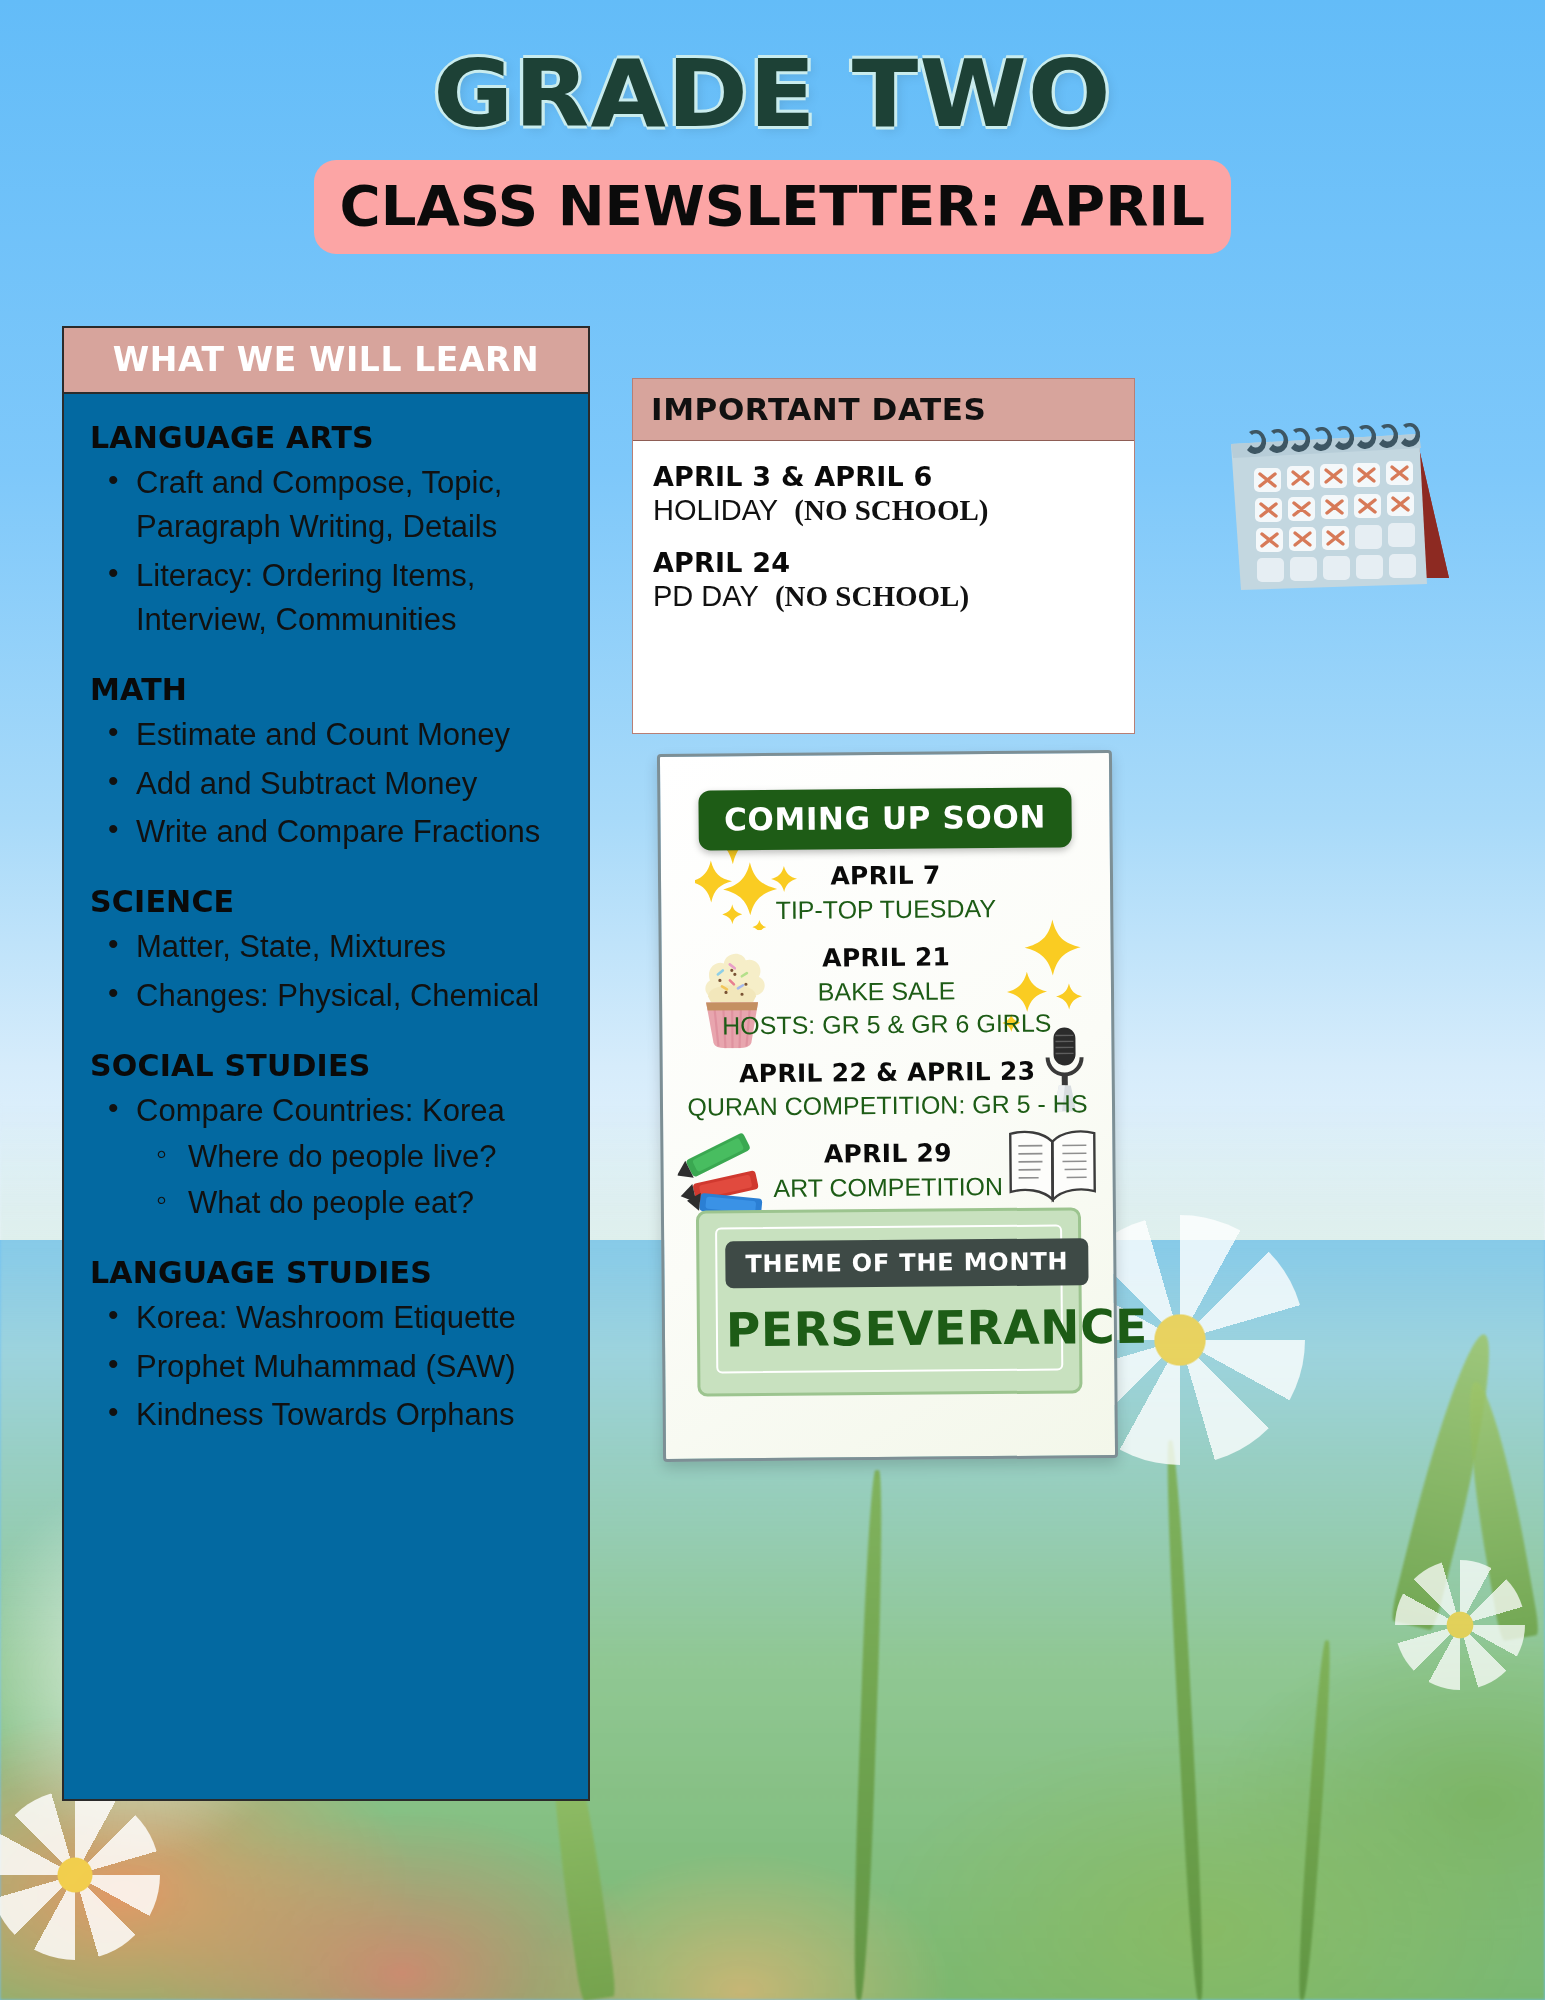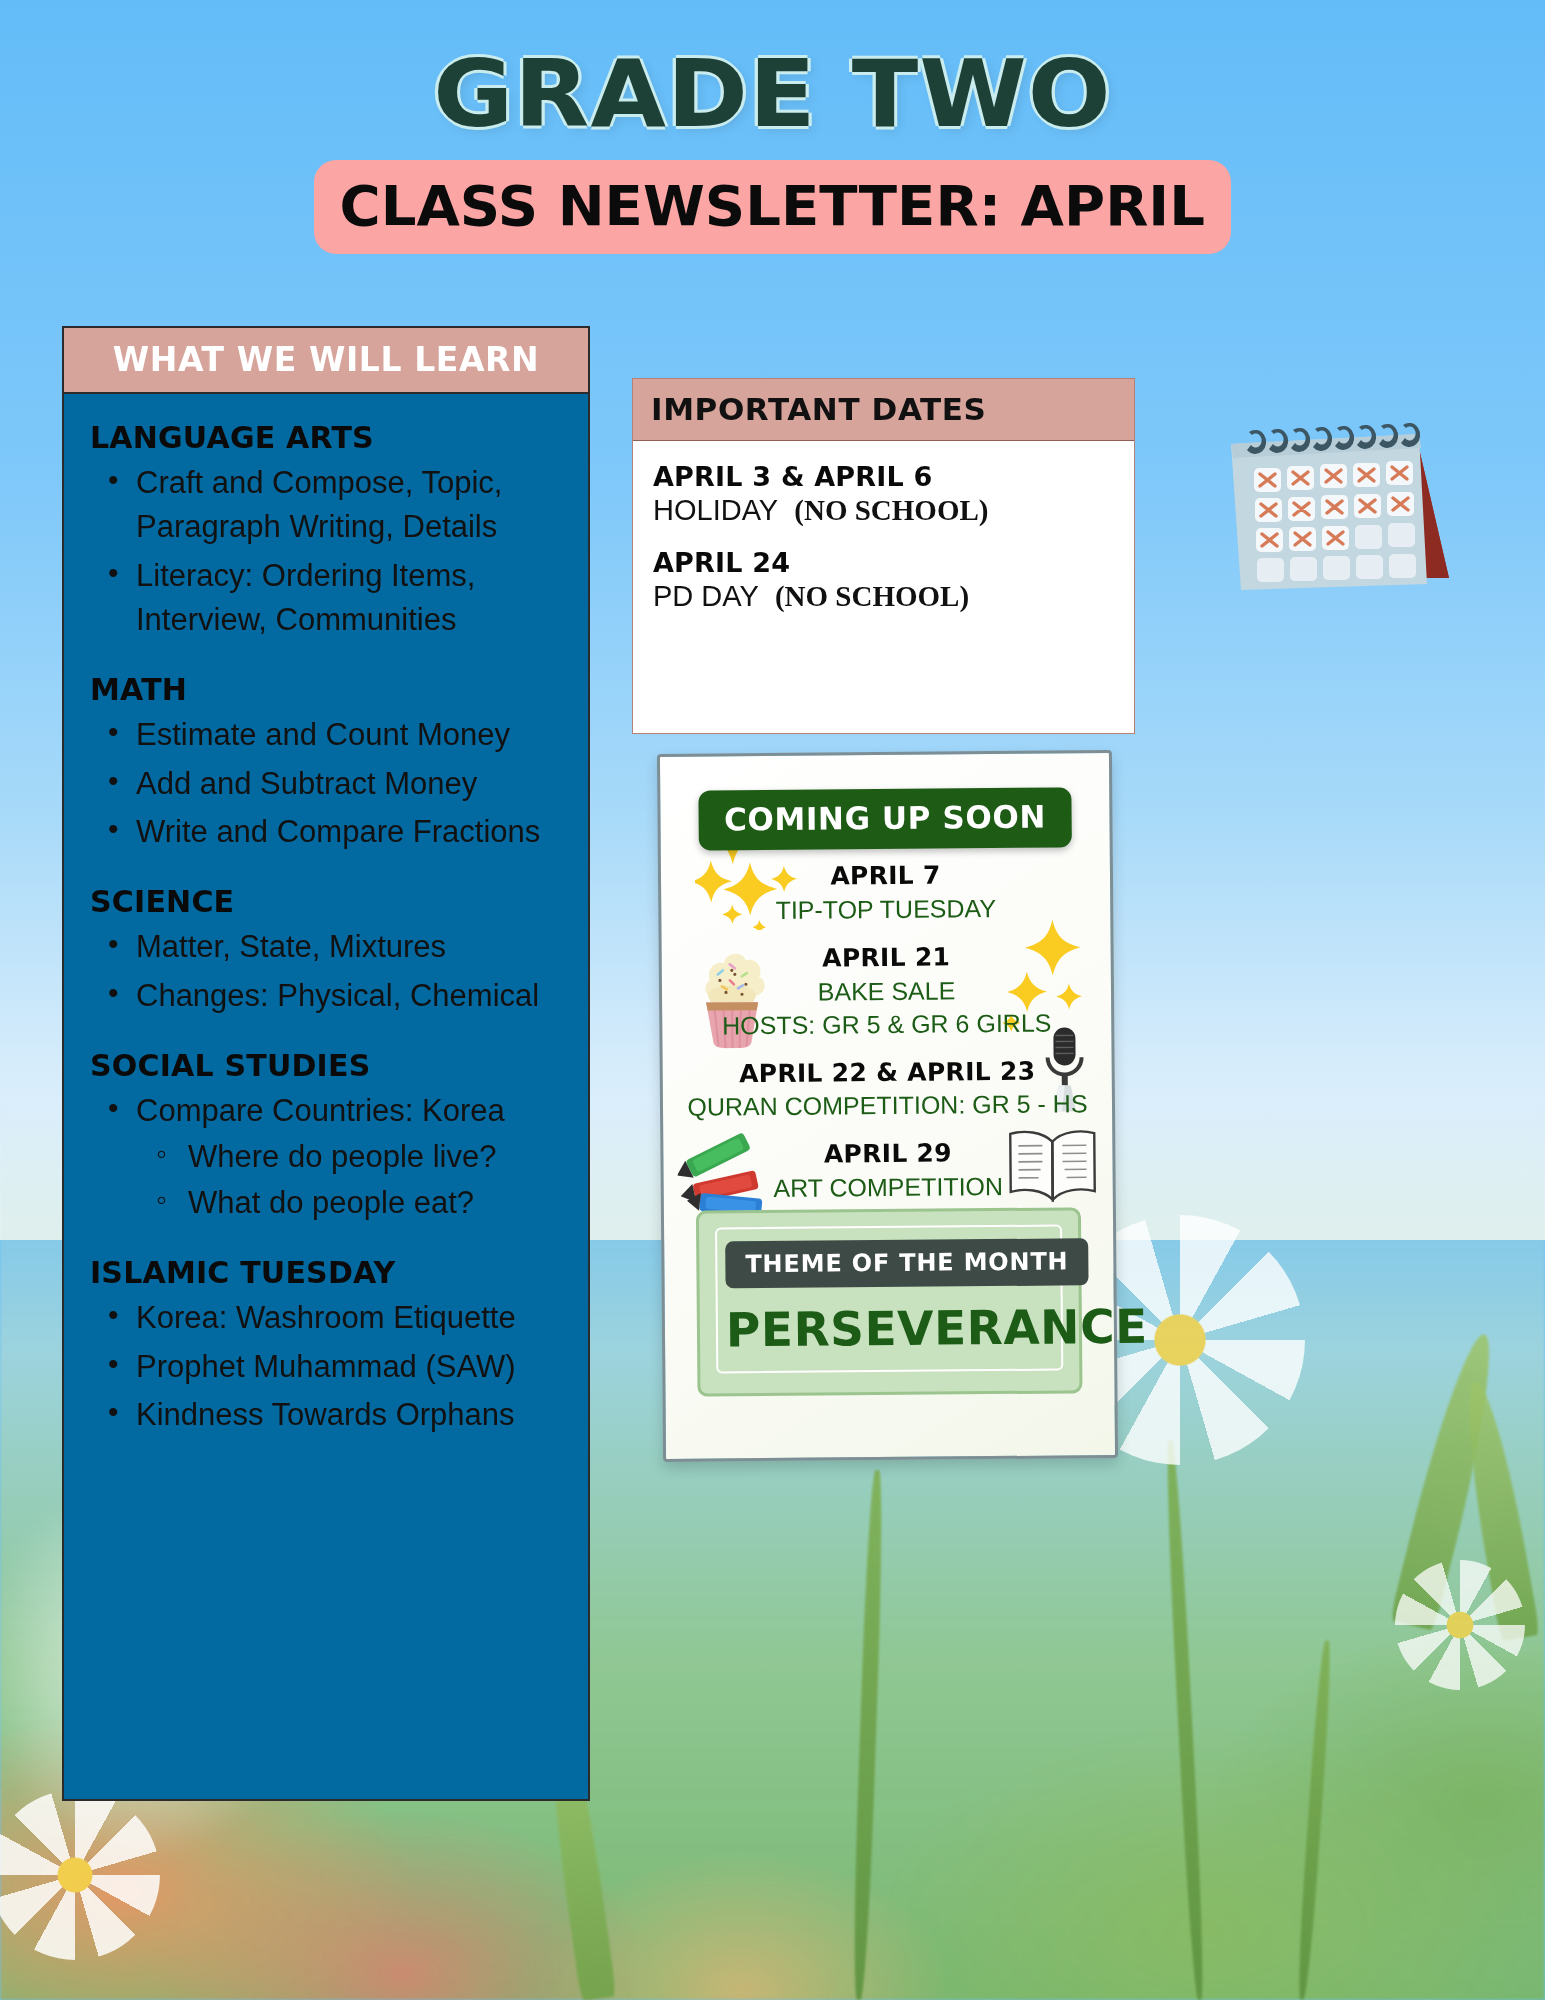--- a/index.html
+++ b/index.html
@@ -251,21 +251,21 @@
       <div class="subject">
         <div class="subject-name">SOCIAL STUDIES</div>
         <ul class="blist">
           <li>Compare Countries: Korea<ul class="sublist">
               <li>Where do people live?</li>
               <li>What do people eat?</li>
             </ul></li>
         </ul>
       </div>
       <div class="subject">
-        <div class="subject-name">ISLAMIC TUESDAY</div>
+        <div class="subject-name">LANGUAGE STUDIES</div>
         <ul class="blist">
           <li>Korea: Washroom Etiquette</li>
           <li>Prophet Muhammad (SAW)</li>
           <li>Kindness Towards Orphans</li>
         </ul>
       </div>
     </div>
 </div>
 
 <div id="dates-card">

